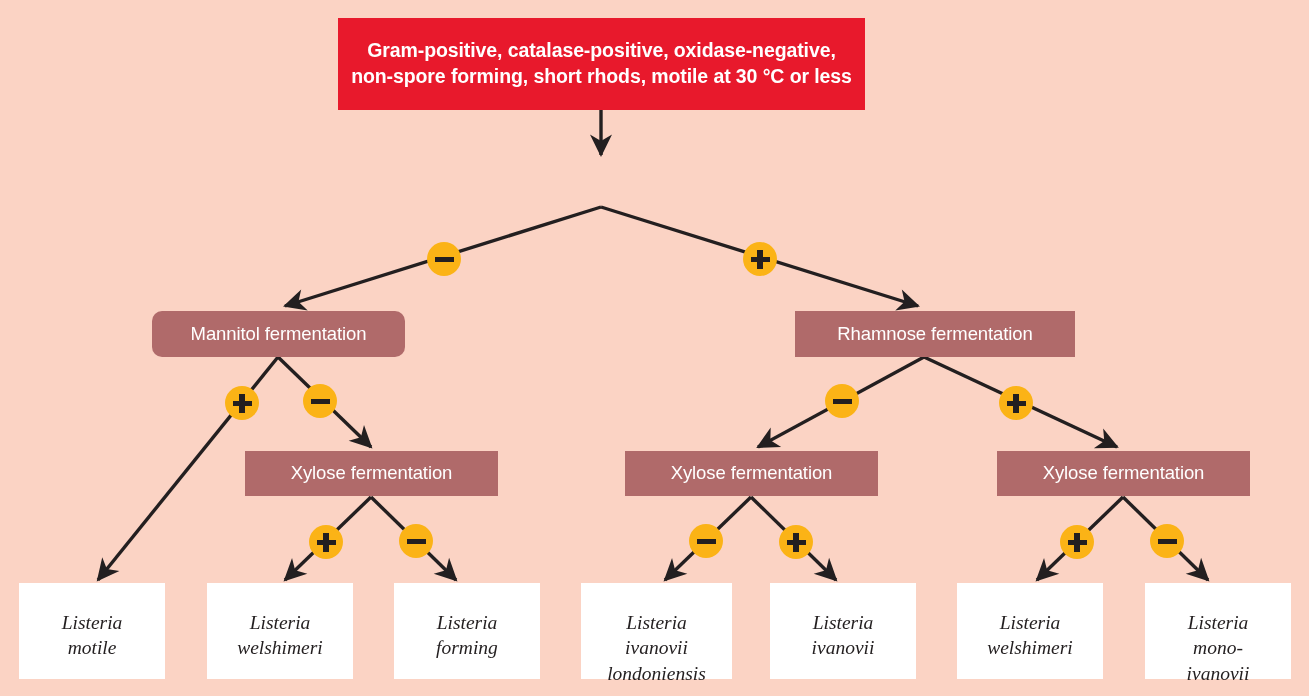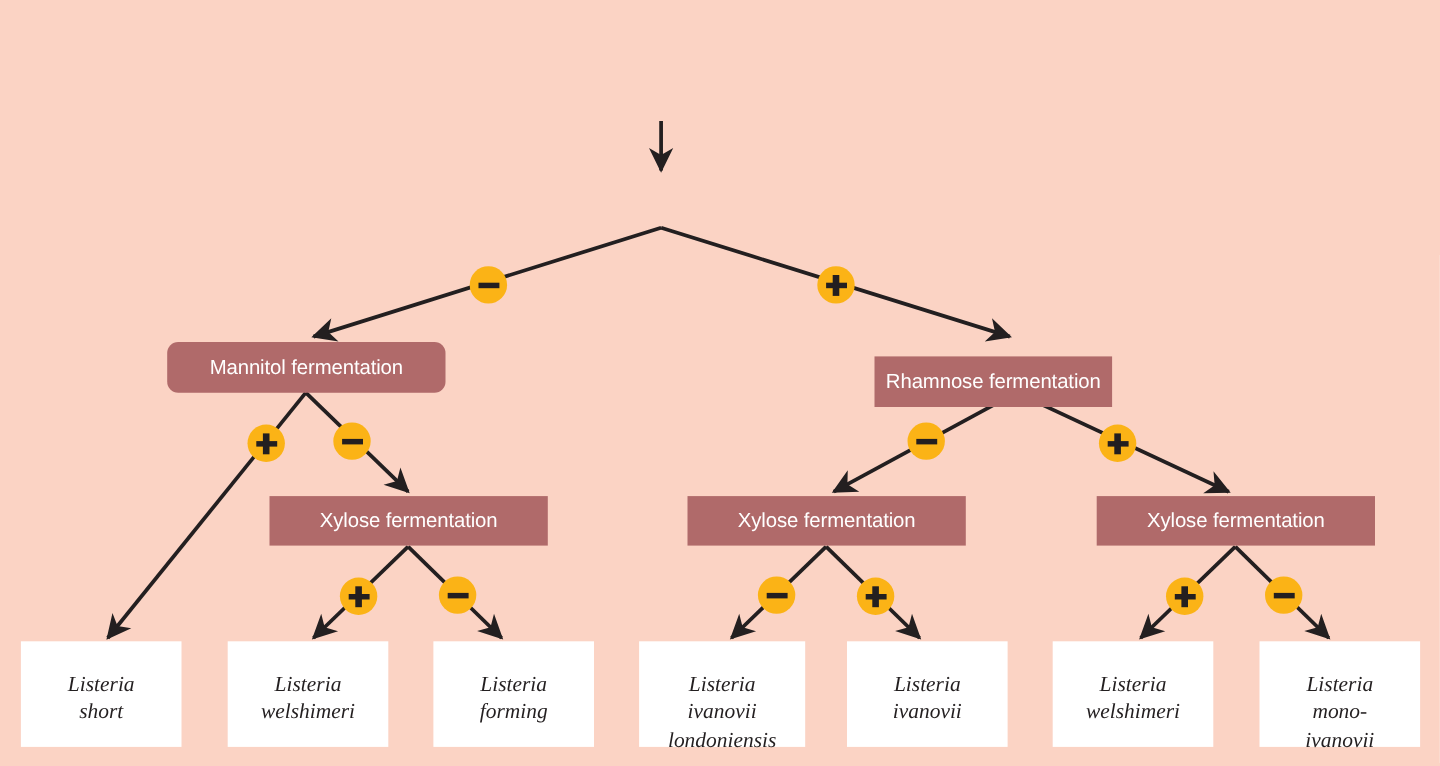--- a/index.html
+++ b/index.html
@@ -131,34 +131,40 @@
     <line x1="371" y1="497" x2="285" y2="580" stroke="#231f20" stroke-width="3.4" marker-end="url(#arrow)"></line>
     <line x1="371" y1="497" x2="456" y2="580" stroke="#231f20" stroke-width="3.4" marker-end="url(#arrow)"></line>
 
     <line x1="751" y1="497" x2="665" y2="580" stroke="#231f20" stroke-width="3.4" marker-end="url(#arrow)"></line>
     <line x1="751" y1="497" x2="836" y2="580" stroke="#231f20" stroke-width="3.4" marker-end="url(#arrow)"></line>
 
     <line x1="1123" y1="497" x2="1037" y2="580" stroke="#231f20" stroke-width="3.4" marker-end="url(#arrow)"></line>
     <line x1="1123" y1="497" x2="1208" y2="580" stroke="#231f20" stroke-width="3.4" marker-end="url(#arrow)"></line>
   </svg>
 
+  <div class="node-box node-root" style="left:338px; top:18px; width:527px; height:92px;">
+    <div>
+      <div>Gram-positive, catalase-positive, oxidase-negative,</div>
+      <div>non-spore forming, short rhods, motile at 30 °C or less</div>
+    </div>
+  </div>
 
 
   <div class="badge minus" style="left:444px; top:259px;">
     <span class="badge-glyph"></span>
   </div>
   <div class="badge plus" style="left:760px; top:259px;">
     <span class="badge-glyph"></span>
   </div>
 
   <div class="node-box node-test" style="left:152px; top:311px; width:253px; height:46px;border-radius:10px;">
     <span>Mannitol fermentation</span>
   </div>
 
-  <div class="node-box node-test" style="left:795px; top:324px; width:216px; height:46px;">
+  <div class="node-box node-test" style="left:795px; top:311px; width:280px; height:46px;">
     <span>Rhamnose fermentation</span>
   </div>
 
   <div class="badge plus" style="left:242px; top:403px;">
     <span class="badge-glyph"></span>
   </div>
   <div class="badge minus" style="left:320px; top:401px;">
     <span class="badge-glyph"></span>
   </div>
 
@@ -198,21 +204,21 @@
   <div class="badge plus" style="left:1077px; top:542px;">
     <span class="badge-glyph"></span>
   </div>
   <div class="badge minus" style="left:1167px; top:541px;">
     <span class="badge-glyph"></span>
   </div>
 
   <div class="node-leaf" style="left:19px; top:583px; width:146px; height:96px;">
     <div>
       <div>Listeria</div>
-      <div>short</div>
+      <div>motile</div>
     </div>
   </div>
 
   <div class="node-leaf" style="left:207px; top:583px; width:146px; height:96px;">
     <div>
       <div>Listeria</div>
       <div>welshimeri</div>
     </div>
   </div>
 

